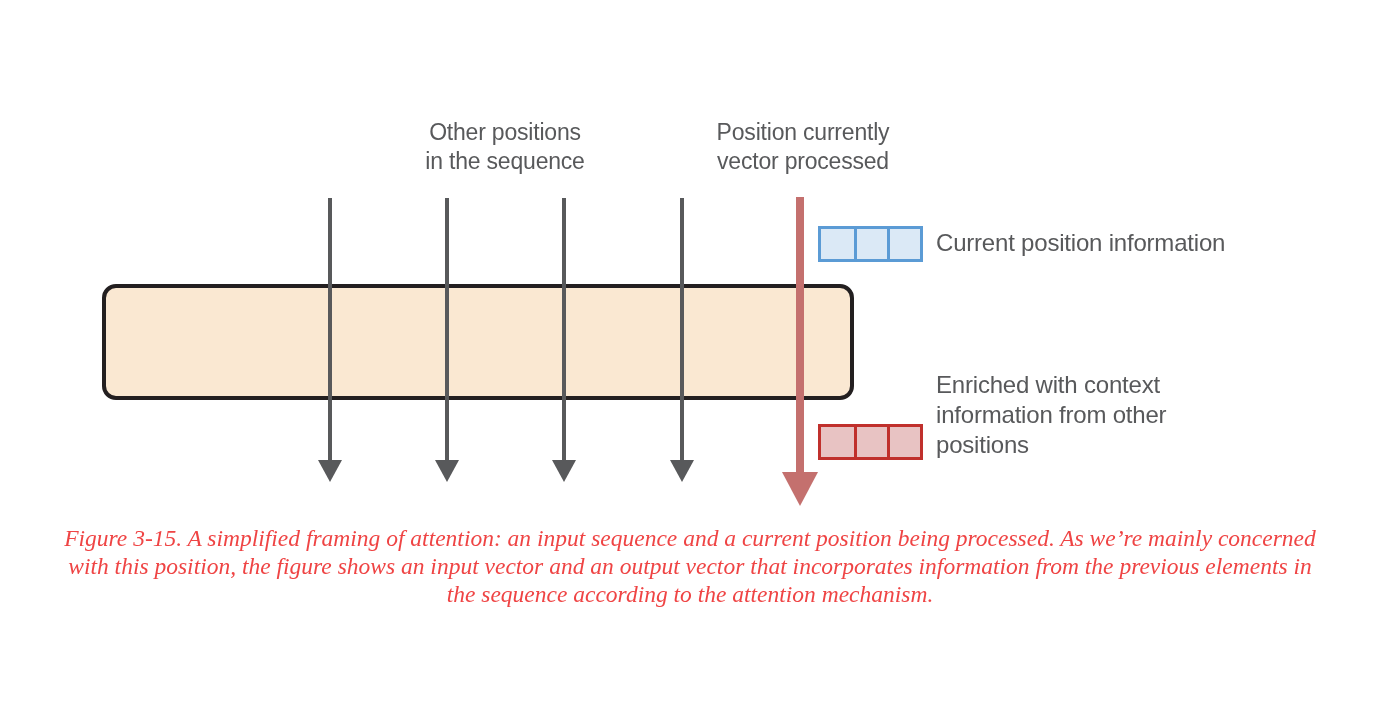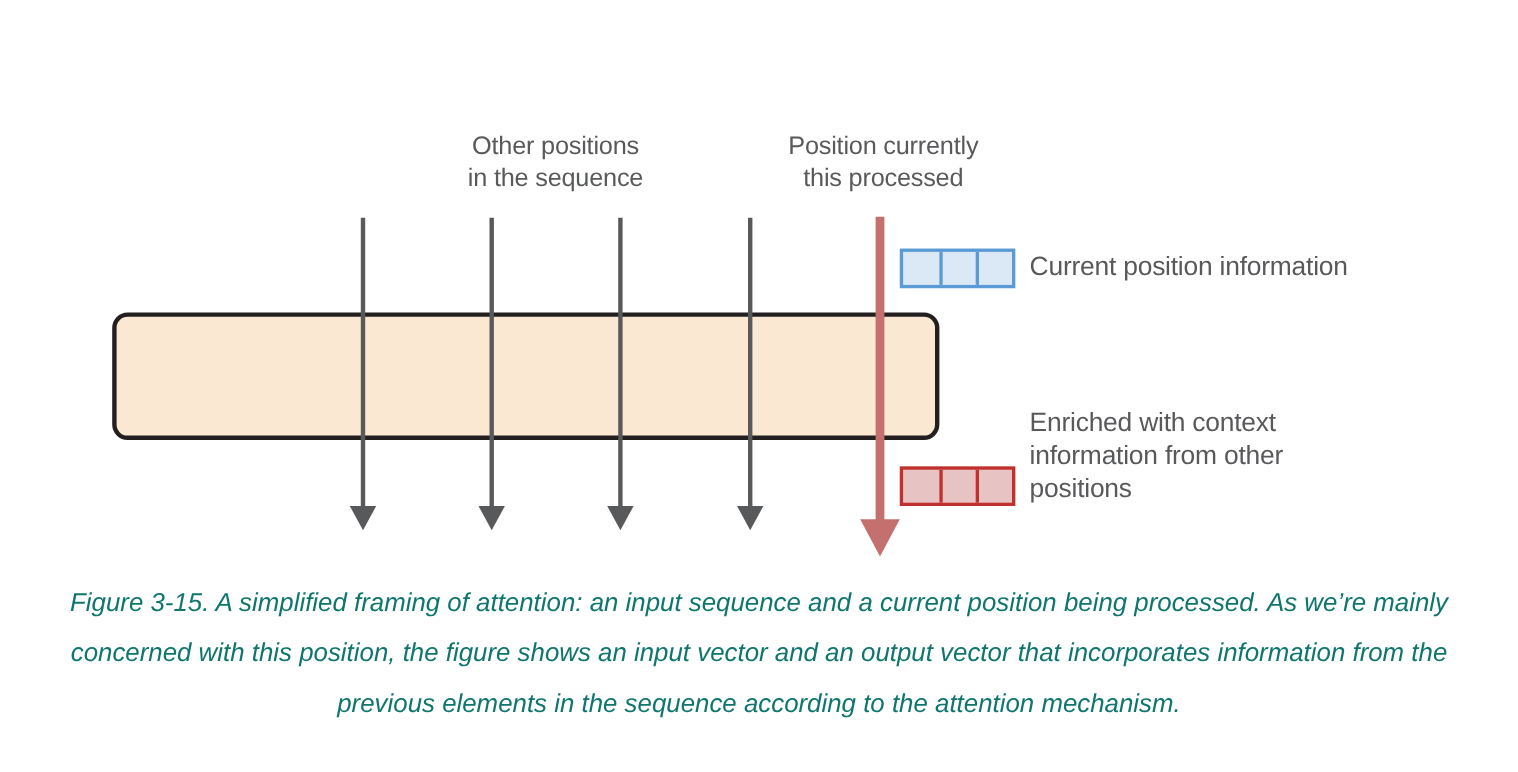--- a/index.html
+++ b/index.html
@@ -124,37 +124,37 @@
   #legend-enriched .legend-text { margin-top: -30px; }
   #legend-enriched .legend-swatch { margin-top: 24px; }
 
   
   #figure-caption {
     position: absolute;
     left: 62px;
     top: 524px;
     width: 1256px;
     text-align: center;
-    font-family: Liberation Sans, sans-serif;
+    font-family: Liberation Serif, serif;
     font-style: italic;
     font-size: 23.5px;
-    line-height: 46px;
-    color: #0f766e;
+    line-height: 28px;
+    color: #ef4444;
   }
 </style>
 </head>
 <body>
 
 <div id="figure-root">
 
   <div class="callout-label" id="label-other-positions">Other positions
 in the sequence</div>
 
   <div class="callout-label" id="label-current-position">Position currently
-this processed</div>
+vector processed</div>
 
 
   <div id="sequence-block"></div>
 
   <svg id="arrow-layer" viewBox="0 0 1380 702" width="1380" height="702" xmlns="http://www.w3.org/2000/svg">
 
     <g>
       <line x1="330" y1="198" x2="330" y2="462" stroke="#58595b" stroke-width="4"></line>
       <polygon points="318,460 342,460 330,482" fill="#58595b"></polygon>
     </g>

